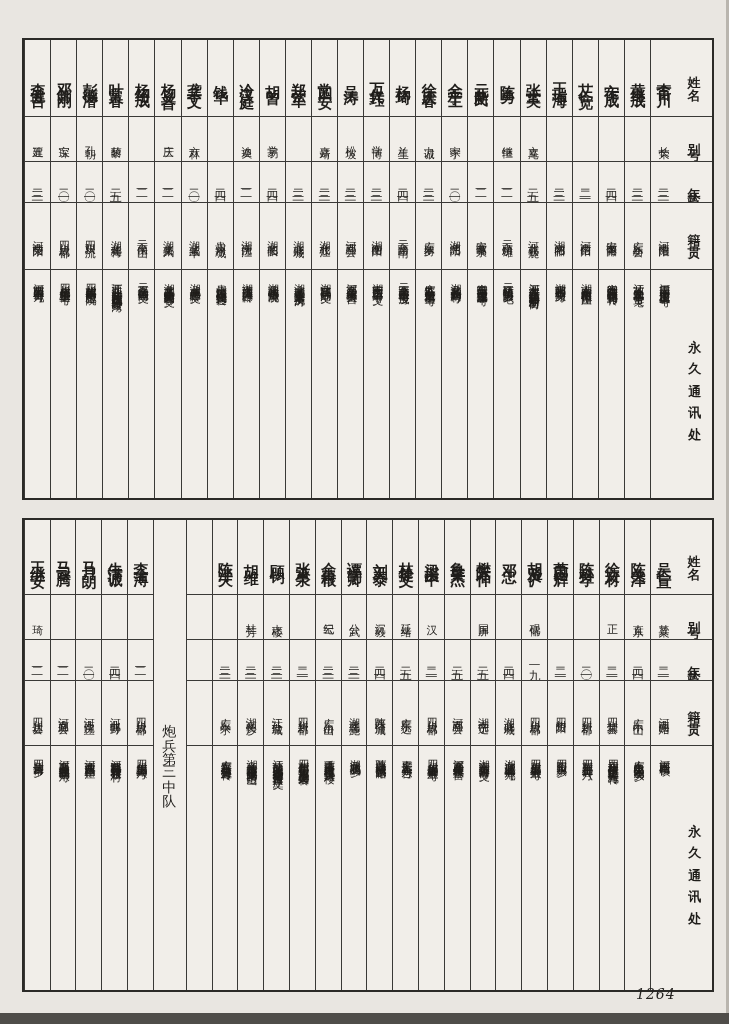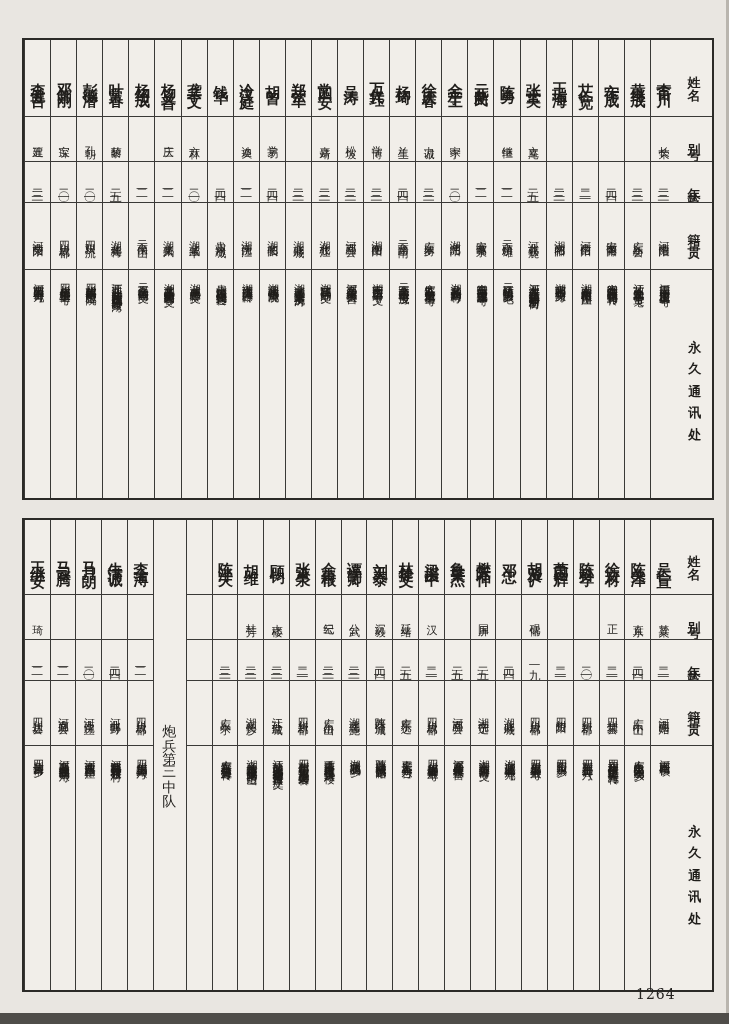--- a/index.html
+++ b/index.html
@@ -73,21 +73,21 @@
   .header-col .addr-cell{ align-items:center; padding-top:0; }
   .header-col .addr-cell .vtext{ font-size:13px; letter-spacing:22px; }
   
   .divider-col .divider-cell{
     flex:1 1 auto; border-bottom:none;
     display:flex; justify-content:center; align-items:center;
   }
   .divider-col .vtext{ font-size:14px; letter-spacing:14px; }
   .page-number{
     position:absolute; left:636px; top:986px;
-    font-size:14px; letter-spacing:1px; color:#242220;
+    font-size:14px; letter-spacing:1px; color:#242220;font-style:italic;
   }
 </style>
 </head>
 <body>
 
 <div class="page">
 
   <div class="roster roster-top">
     <div class="col header-col">
       <div class="cell name-cell">

